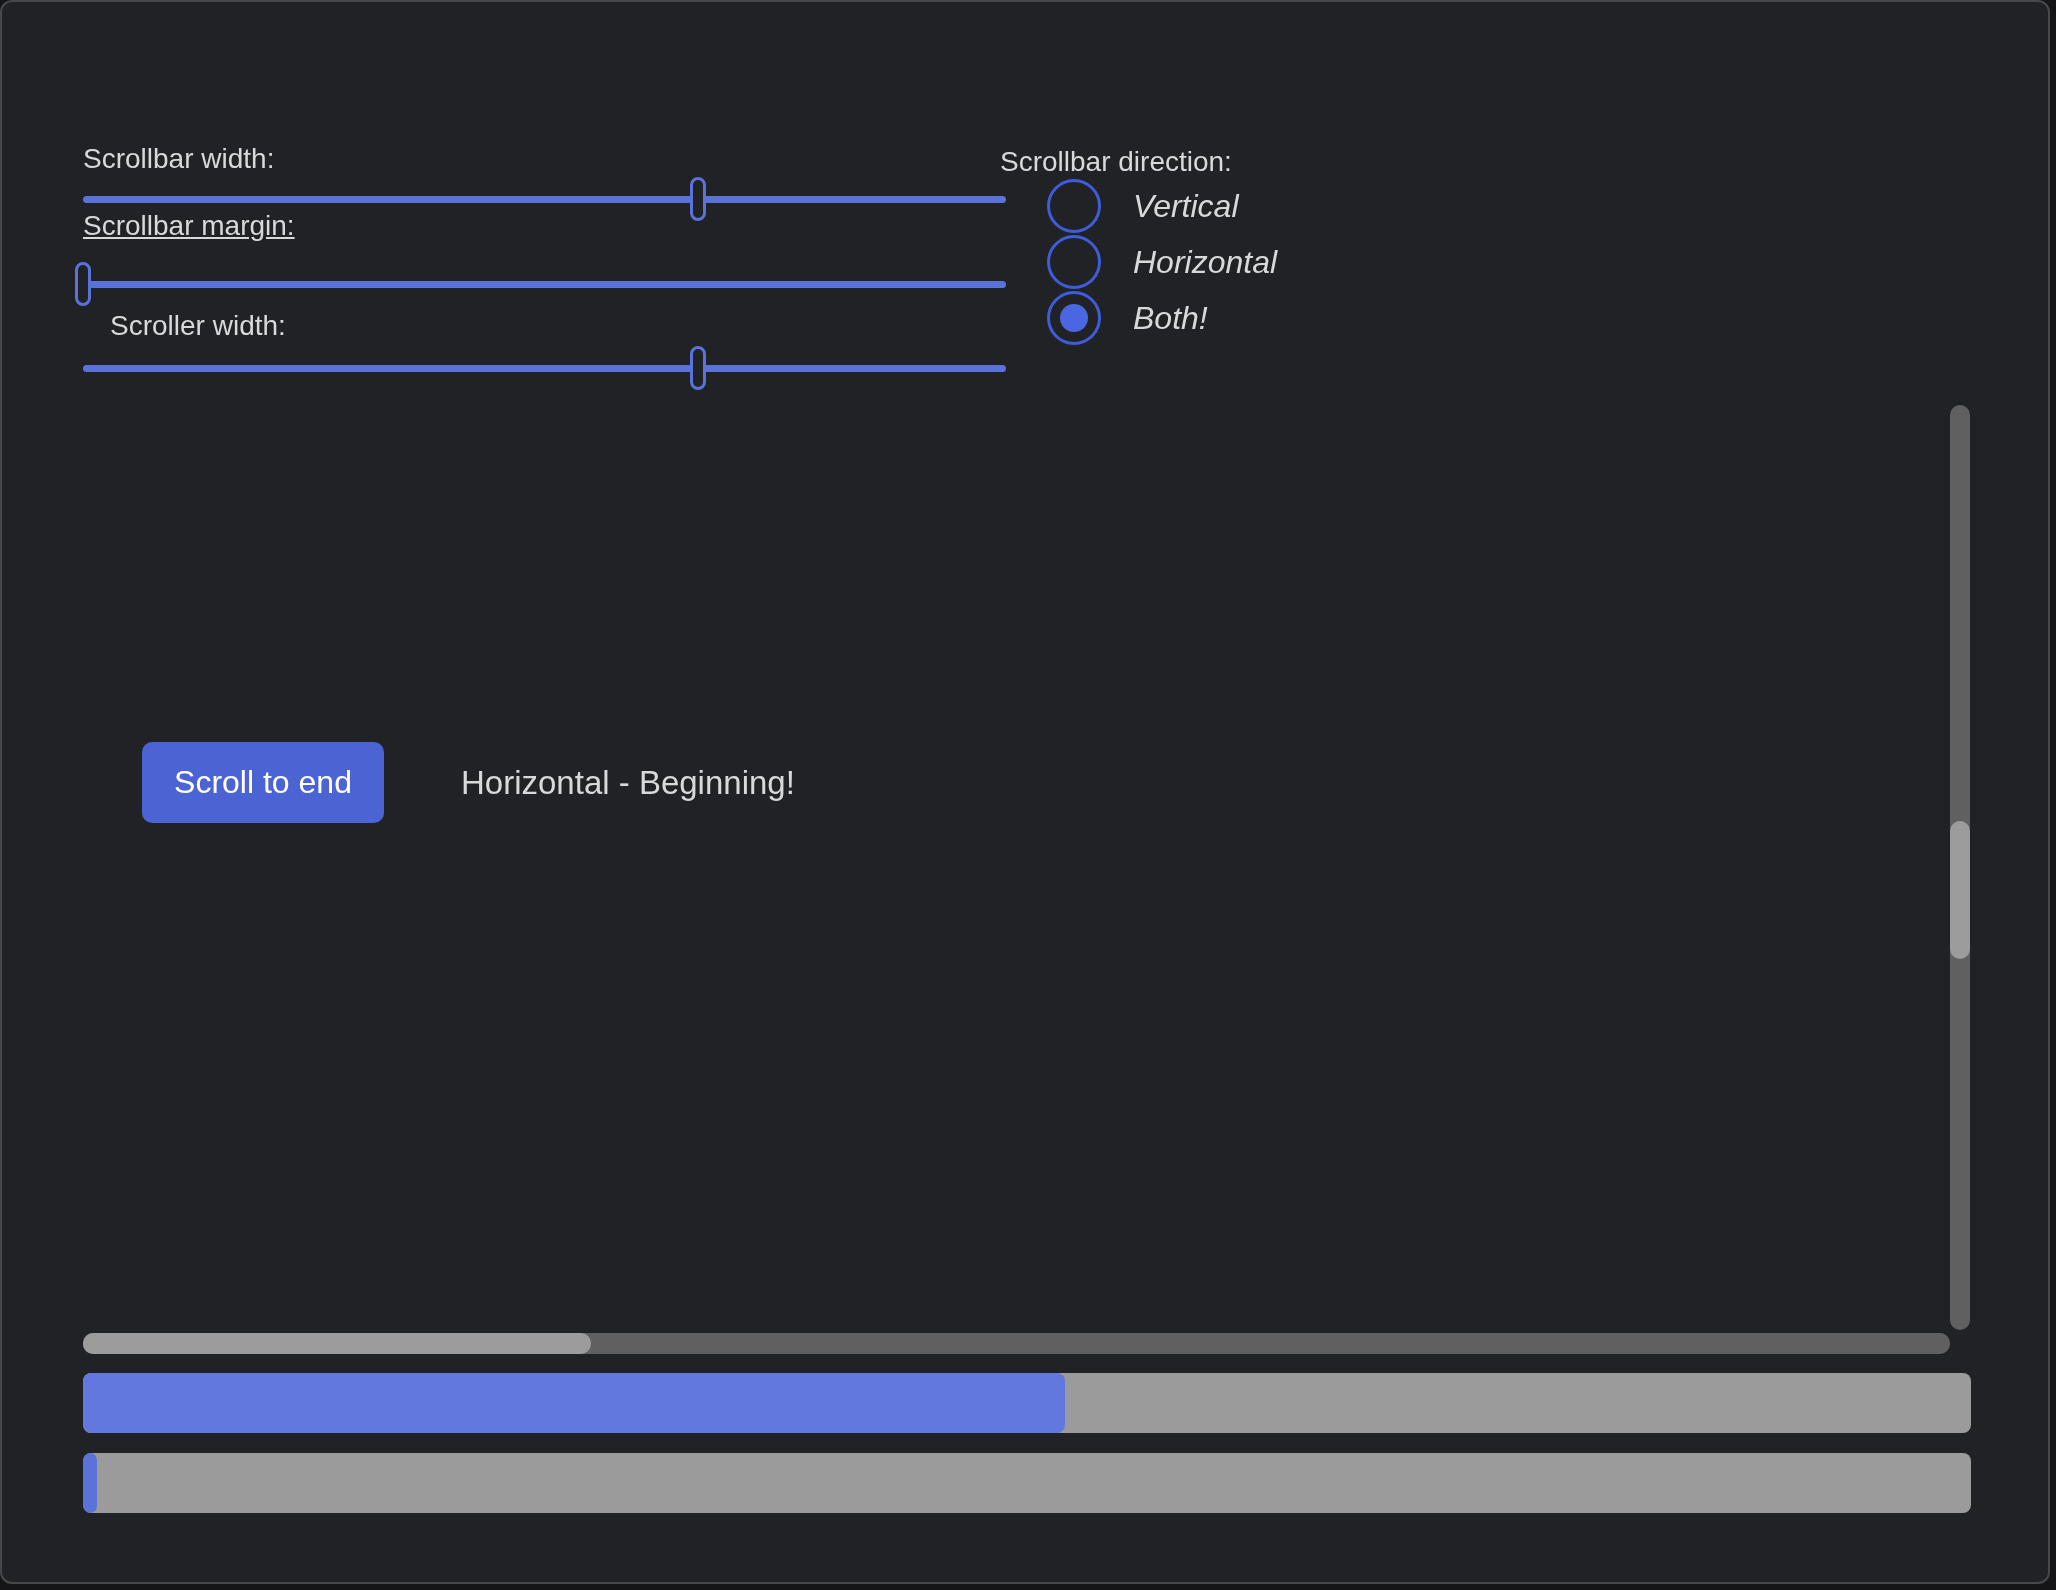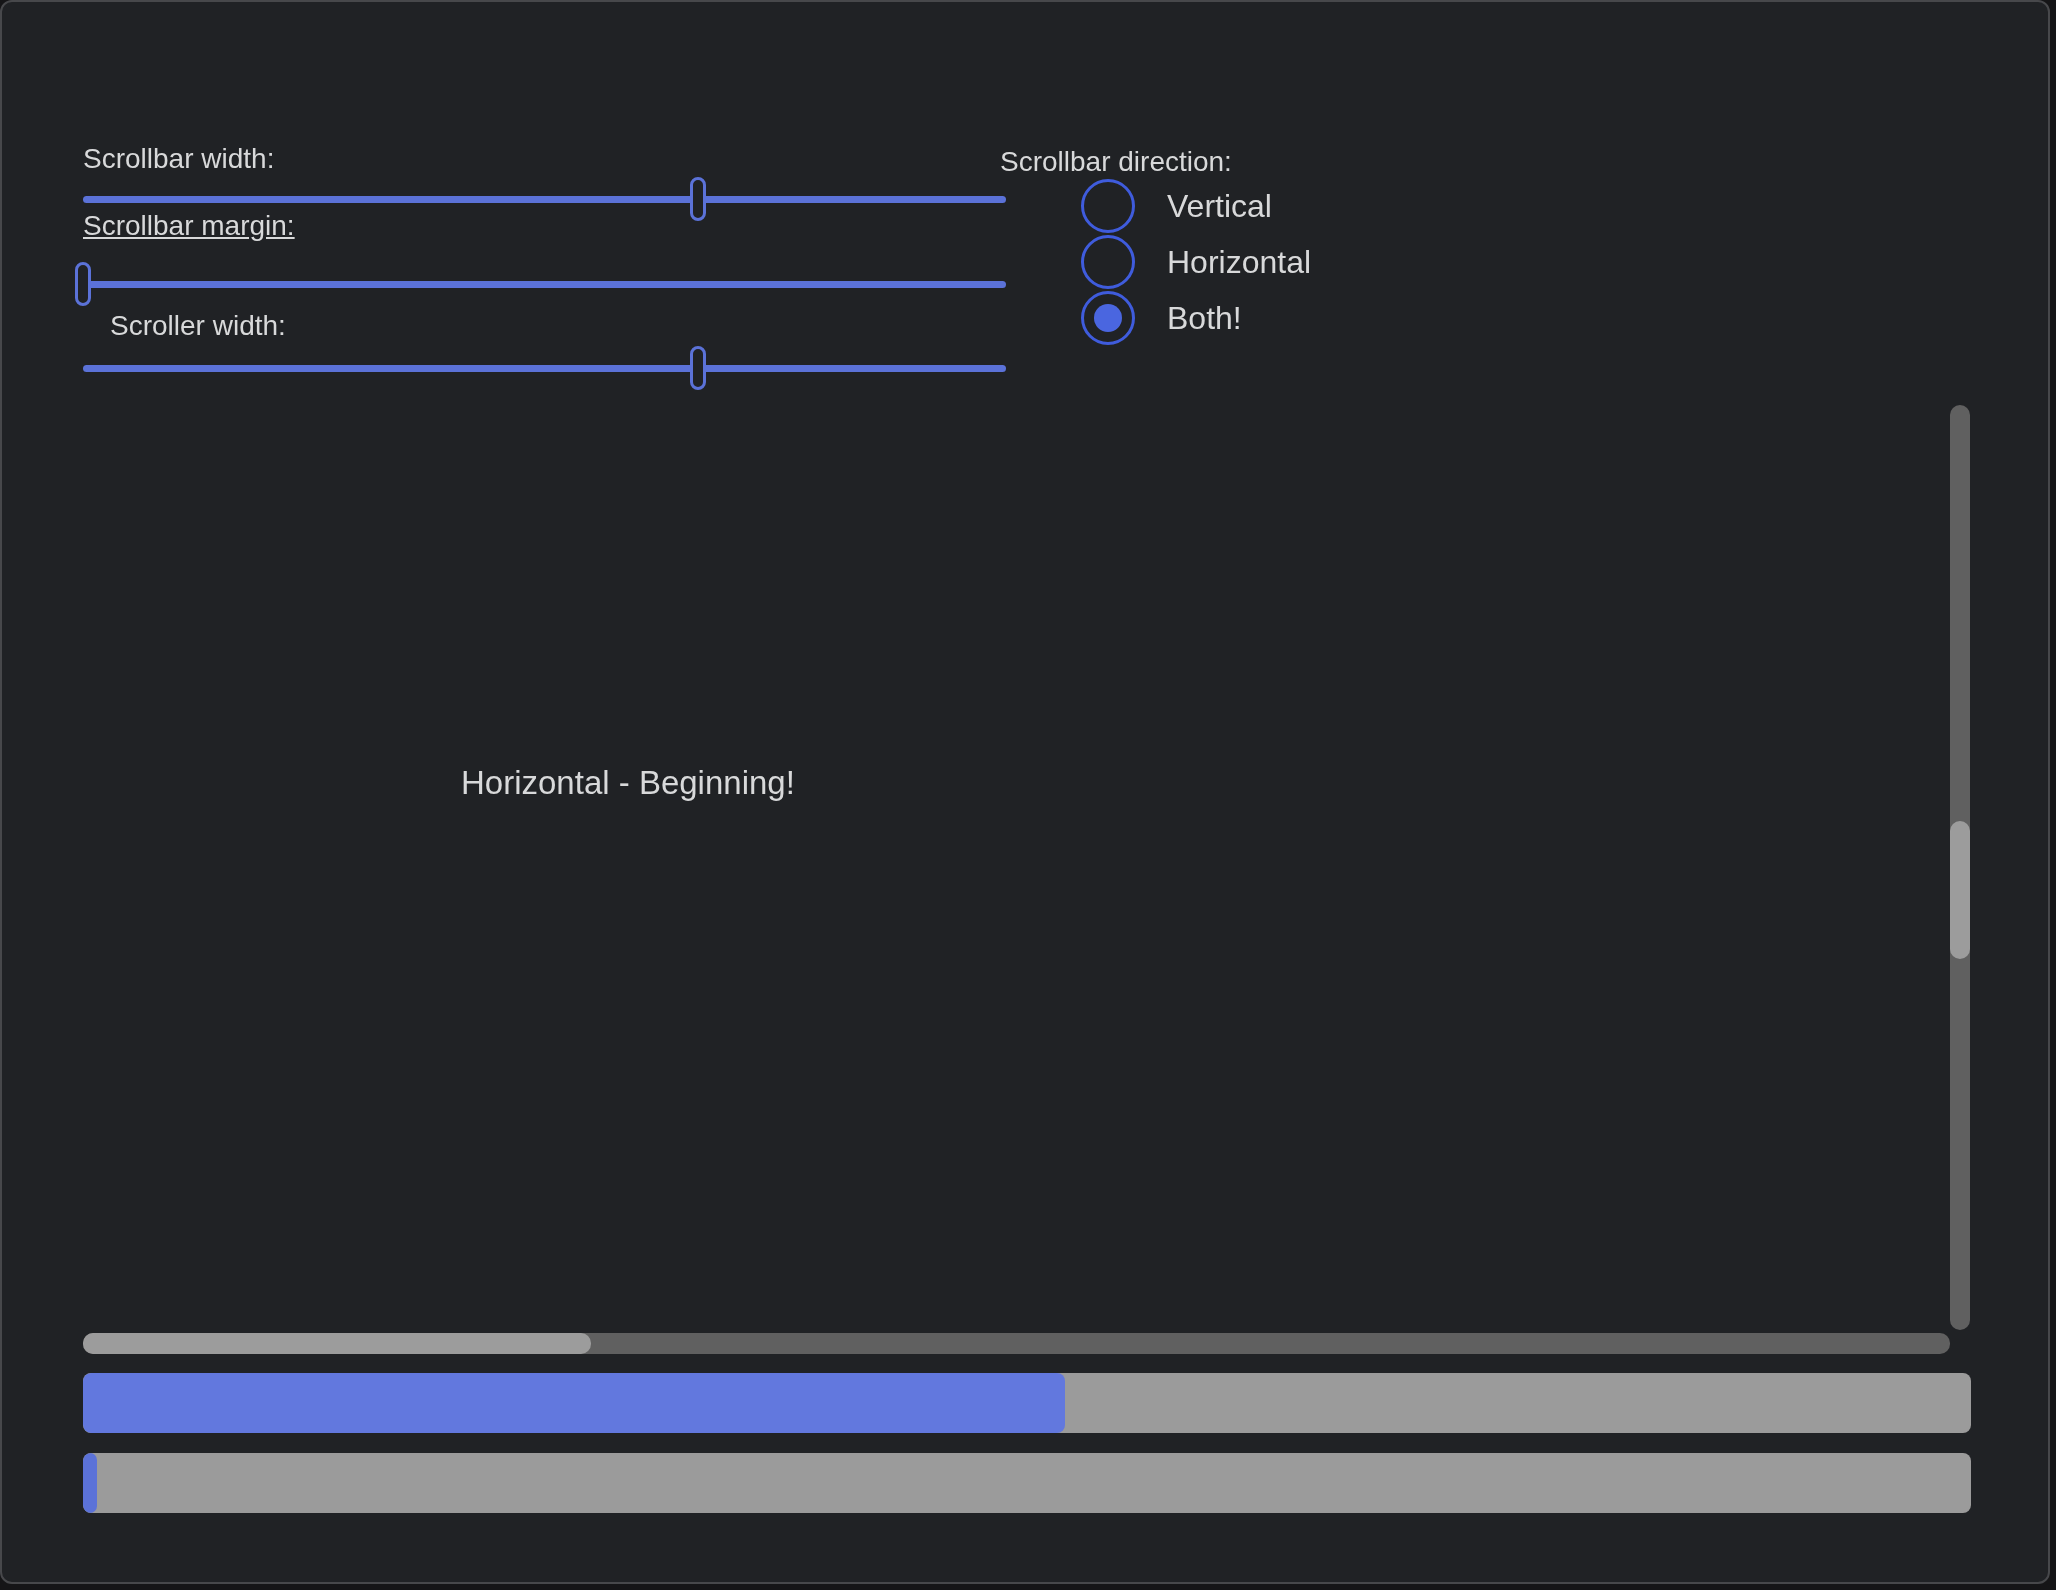--- a/index.html
+++ b/index.html
@@ -40,21 +40,21 @@
     position:absolute;left:0;right:0;top:50%;height:7px;margin-top:-3.5px;
     background:#5b72d8;border-radius:3.5px;
   }
   .slider .handle{
     position:absolute;top:50%;left:calc(var(--p,0)*1%);
     width:16px;height:44px;box-sizing:border-box;
     transform:translate(-50%,-50%);
     background:#202225;border:3px solid #5b72d8;border-radius:9px;
   }
   
-  .radio-group{position:absolute;left:1079px;top:176px;}
+  .radio-group{position:absolute;left:1045px;top:176px;font-style:italic;}
   .radio-row{display:flex;align-items:center;height:56px;cursor:default;}
   .radio-circle{
     width:54px;height:54px;box-sizing:border-box;flex:0 0 54px;
     border:3px solid #3f5cdd;border-radius:50%;
     display:flex;align-items:center;justify-content:center;
   }
   .radio-dot{display:none;width:28px;height:28px;border-radius:50%;background:#4a66e0;}
   .radio-row.selected .radio-dot{display:block;}
   .radio-label{margin-left:32px;font-size:32px;color:#d8d9da;}
   
@@ -137,20 +137,23 @@
         <div class="radio-label">Horizontal</div>
       </div>
       <div class="radio-row selected">
         <div class="radio-circle">
           <div class="radio-dot"></div>
         </div>
         <div class="radio-label">Both!</div>
       </div>
     </div>
 
+    <button class="btn">
+      <span>Scroll to end</span>
+    </button>
     <div class="status">Horizontal - Beginning!</div>
 
     <div class="v-track">
       <div class="v-scroller" style="--o: 45; --s: 14.9;"></div>
     </div>
 
     <div class="h-track">
       <div class="h-scroller" style="--o: 0; --s: 27.2;"></div>
     </div>
 

